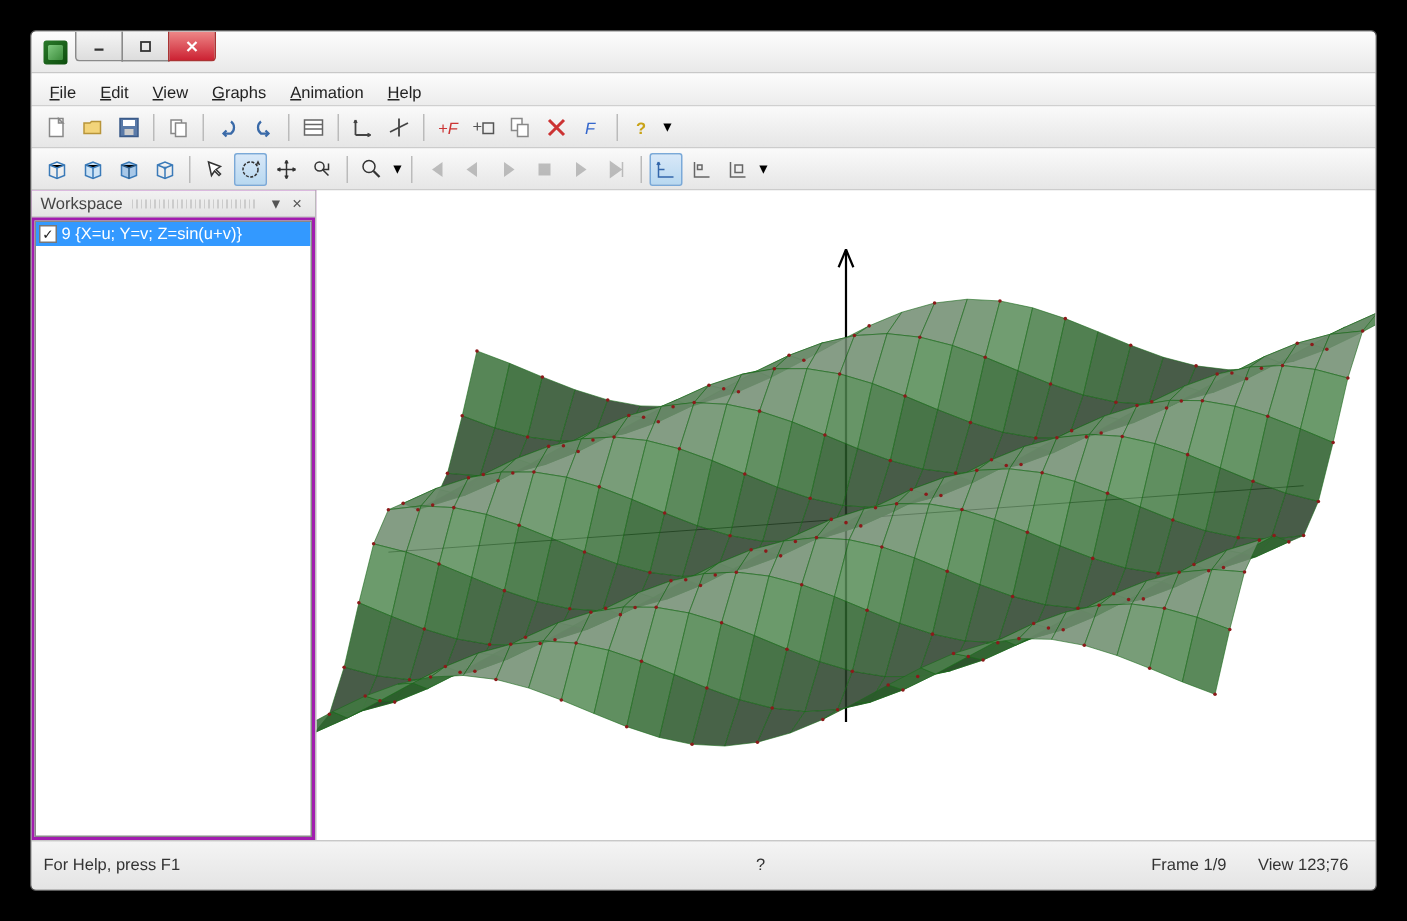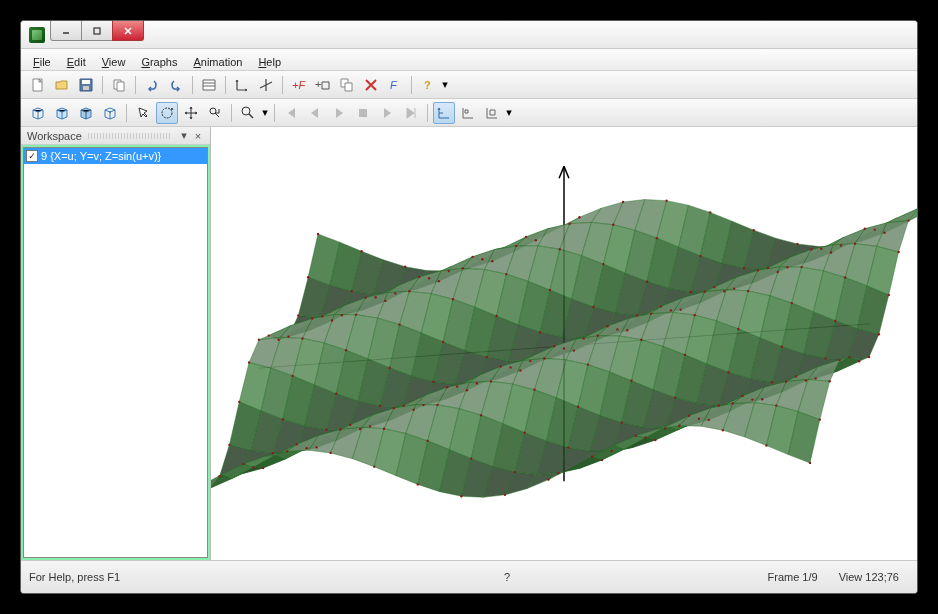--- a/index.html
+++ b/index.html
@@ -17,21 +17,21 @@
 .winbtn svg{width:10px;height:10px}
 .menubar{height:22px;background:linear-gradient(#fcfcfc,#ececec);border-bottom:1px solid #d0d0d0;display:flex;align-items:flex-end;padding:0 4px}
 .menu{padding:2px 8px;color:#222}
 .menu u{text-decoration:underline}
 .toolbar{height:28px;background:linear-gradient(#fafafa,#e6e6e6);border-bottom:1px solid #ccc;display:flex;align-items:center;padding:0 6px;gap:2px}
 .tb{width:22px;height:22px;display:flex;align-items:center;justify-content:center;border:1px solid transparent;border-radius:2px}
 .tb.sel{background:linear-gradient(#d8e8f8,#b8d8f0);border-color:#7aa9d8}
 .sep{width:1px;height:18px;background:#bbb;margin:0 3px}
 .drop{width:8px;display:flex;align-items:center;justify-content:center}
 .body{flex:1;display:flex;min-height:0}
-.sidebar{width:190px;border-right:1px solid #bbb;display:flex;flex-direction:column;background:#86efac}
+.sidebar{width:190px;border-right:1px solid #bbb;display:flex;flex-direction:column;background:#a21caf}
 .sbhead{height:18px;background:linear-gradient(#f2f2f2,#e4e4e4);border-bottom:1px solid #ccc;display:flex;align-items:center;padding:0 6px;font-size:11px;color:#444}
 .sbhead .hdrag{flex:1;height:6px;background:repeating-linear-gradient(90deg,#ccc 0,#ccc 1px,transparent 1px,transparent 3px);margin:0 6px}
 .sbhead .sbbtn{width:12px;height:12px;display:flex;align-items:center;justify-content:center;color:#555;margin-left:2px}
 .sblist{flex:1;border:1px solid #888;margin:2px;background:#fff;overflow:auto}
 .sbitem{height:16px;background:#3399ff;color:#fff;display:flex;align-items:center;padding:0 2px;gap:3px}
 .chk{width:12px;height:12px;background:#fff;border:1px solid #777;display:flex;align-items:center;justify-content:center;color:#222;font-size:9px}
 .canvas{flex:1;background:#fff;position:relative;overflow:hidden}
 .statusbar{height:20px;background:linear-gradient(#f4f4f4,#e4e4e4);border-top:1px solid #c8c8c8;display:flex;align-items:center;padding:16px 8px;color:#333}
 .statusbar .cell{padding:0 10px;border-left:1px solid #ccc;height:100%;display:flex;align-items:center}
 .statusbar .flex{flex:1}

